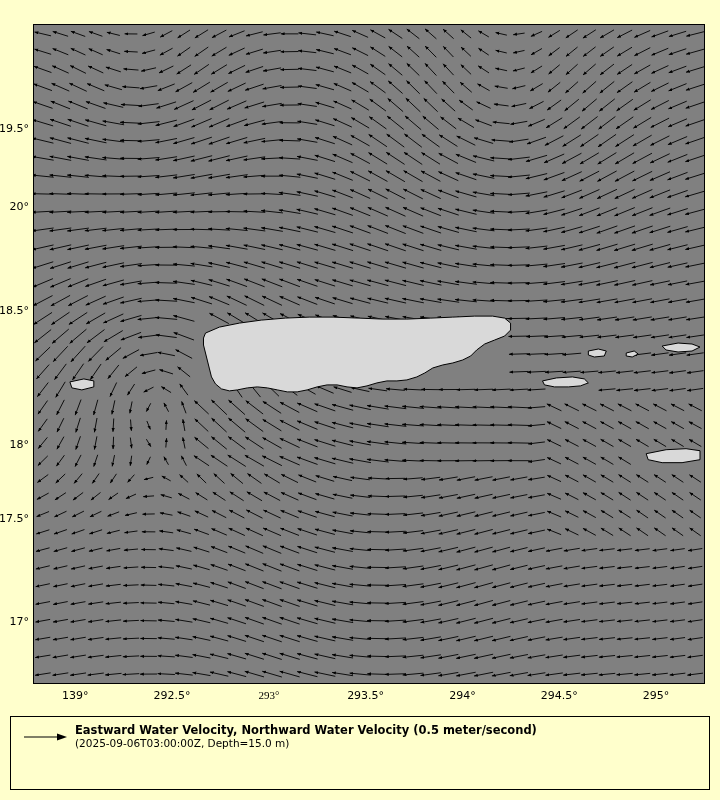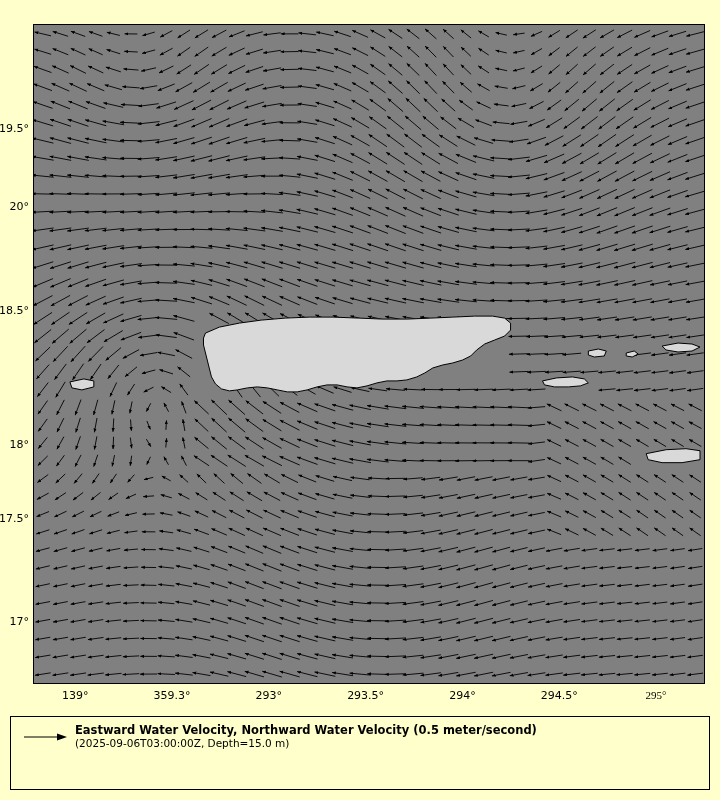--- a/index.html
+++ b/index.html
@@ -1507,26 +1507,26 @@
         <path fill="#d9d9d9" stroke="#000" stroke-width="1" d="M614,430 L634,426 L654,425 L668,427 L668,436 L650,439 L630,439
              L616,436 Z"></path>
 
         <path fill="#d9d9d9" stroke="#000" stroke-width="1" d="M36,358 L50,355 L60,357 L60,363 L48,366 L38,364 Z"></path>
       </svg>
     </div>
   </div>
 
   <div id="xtick-row">
     <div class="xtick" style="left:6.3%;">139°</div>
-    <div class="xtick" style="left:20.7%;">359.3°</div>
-    <div class="xtick" style="left:35.1%;">293°</div>
+    <div class="xtick" style="left:20.7%;">292.5°</div>
+    <div class="xtick" style="left:35.1%;font-family:Liberation Serif, serif;">293°</div>
     <div class="xtick" style="left:49.5%;">293.5°</div>
     <div class="xtick" style="left:63.9%;">294°</div>
     <div class="xtick" style="left:78.3%;">294.5°</div>
-    <div class="xtick" style="left:92.7%;font-family:Liberation Serif, serif;">295°</div>
+    <div class="xtick" style="left:92.7%;">295°</div>
   </div>
 
   <div id="caption">
     <div id="caption-inner">
       <svg id="legend-arrow" viewBox="0 0 44 12">
         <line x1="1" y1="6" x2="36" y2="6" stroke="#000" stroke-width="1.2"></line>
         <path d="M44,6 L34,2.6 L34,9.4 z" fill="#000"></path>
       </svg>
       <div id="caption-text">
         <div class="cap-title">Eastward Water Velocity, Northward Water Velocity (0.5 meter/second)</div>

